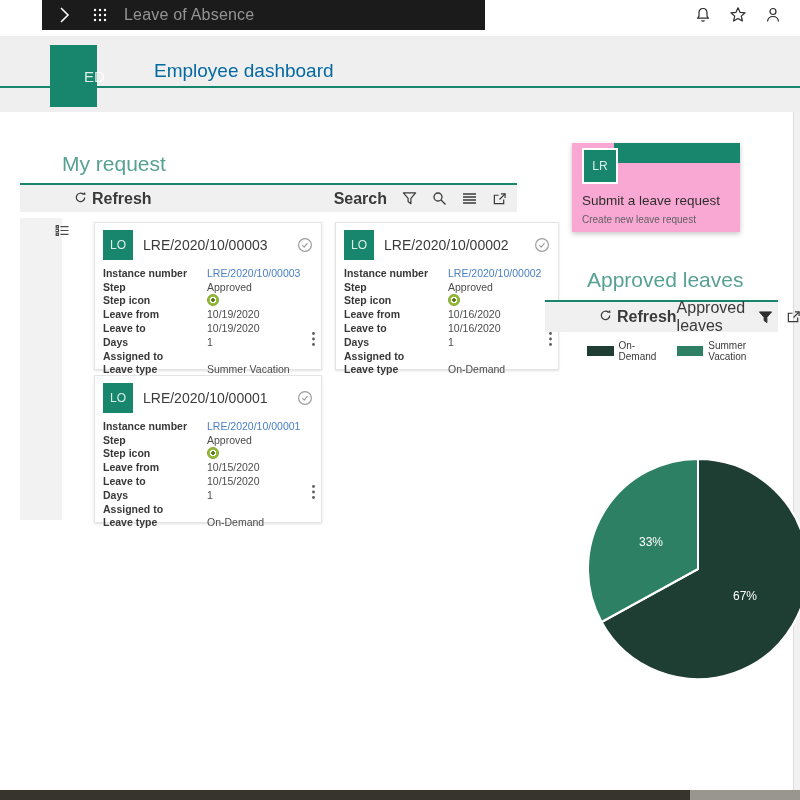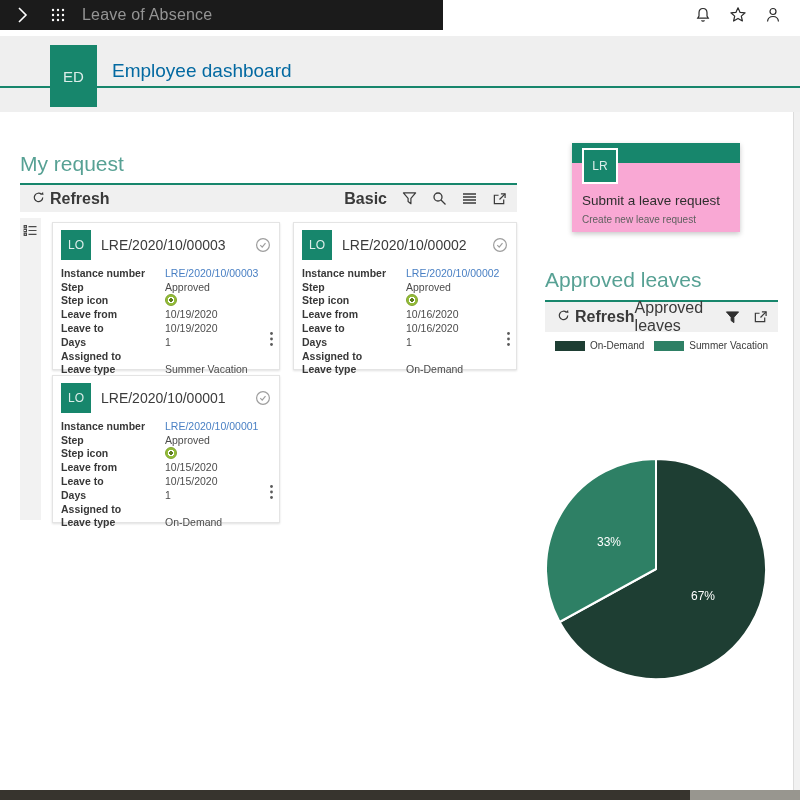--- a/index.html
+++ b/index.html
@@ -1,19 +1,19 @@
 <!DOCTYPE html>
 <html><head>
 <meta charset="utf-8">
 <style>
   * { margin:0; padding:0; box-sizing:border-box; }
   html,body { width:800px; height:800px; }
   body { position:relative; overflow:hidden; background:#fff;
          font-family:"Liberation Sans", sans-serif; color:#3a3a3a; }
-  .abs { position:absolute; }
+  .abs { position:absolute;padding-left:42px; }
 
   
   .topbar { left:0; top:0; width:800px; height:30px; background:#fff; }
   .topbar-dark { left:0; top:0; width:443px; height:30px; background:#1b1b1b;
                  display:flex; align-items:center; }
   .chev { margin-left:14px; display:flex; }
   .gridbtn { margin-left:18px; display:flex; }
   .appname { margin-left:16px; font-size:16px; color:#949494; font-weight:400; letter-spacing:.2px; }
   .searchbox { left:443px; top:0; width:170px; height:30px; background:#ececec;
                display:flex; align-items:center; }
@@ -159,21 +159,21 @@
   <span class="tb-left">
     <span>
       <svg width="13" height="13" viewBox="0 0 16 16" fill="none">
         <path d="M13.2 8a5.2 5.2 0 1 1-1.5-3.7" stroke="#3a3a3a" stroke-width="1.5"></path>
         <path d="M13.6 1.2 l.5 3.6 -3.5-.7z" fill="#3a3a3a"></path>
       </svg>
     </span>
     <span class="tb-label">Refresh</span>
   </span>
   <span class="tb-right">
-    <span class="tb-view">Basic</span>
+    <span class="tb-view">Search</span>
     <span class="tb-ic">
       <svg width="15" height="15" viewBox="0 0 16 16" fill="none" stroke="#3a3a3a" stroke-width="1.3" stroke-linejoin="round">
         <path d="M1.5 2 h13 l-5 5.8 v5.7 l-3 -2.2 v-3.5 z"></path>
       </svg>
     </span>
     <span class="tb-ic">
       <svg width="15" height="15" viewBox="0 0 15 15">
           <circle cx="6" cy="6" r="4" stroke="#3a3a3a" stroke-width="1.3" fill="none"></circle>
           <path d="M9 9 L13.5 13.5" stroke="#3a3a3a" stroke-width="1.3"></path>
         </svg>

